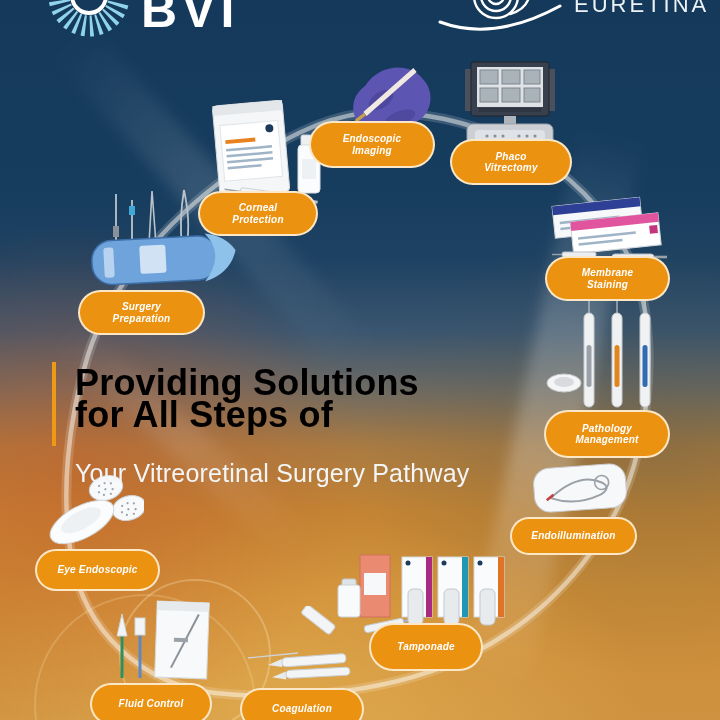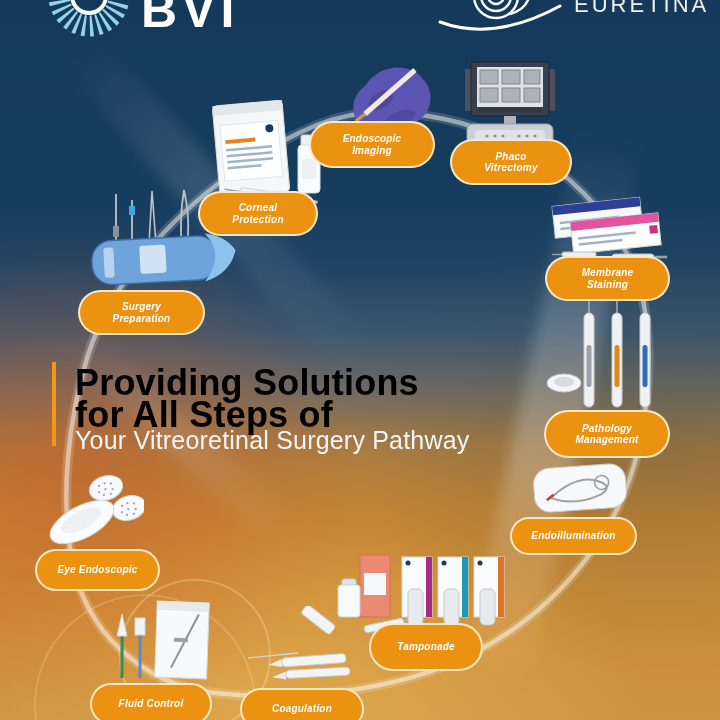--- a/index.html
+++ b/index.html
@@ -19,21 +19,21 @@
   .beam-c{left:165px;top:280px;width:38px;height:320px;transform:rotate(-48deg);
     background:linear-gradient(to bottom,rgba(255,255,255,0) 0%,rgba(255,255,255,.10) 50%,rgba(255,255,255,0) 100%);}
   .overlay-svg{position:absolute;left:0;top:0;pointer-events:none;}
   .pill{position:absolute;display:flex;align-items:center;justify-content:center;
         background:#EC9211;border:2px solid rgba(255,246,230,.85);border-radius:28px;
         color:#fff;font-weight:bold;font-size:10px;line-height:1.15;text-align:center;
         white-space:pre-line;letter-spacing:.2px;box-sizing:border-box;font-style:italic;}
   .prod{position:absolute;}
   .headline-bar{position:absolute;left:52px;top:362px;width:4px;height:84px;background:#EE9A17;}
   .hl1,.hl2{font-size:36px;font-weight:bold;letter-spacing:.2px;}
-  .hl3{font-size:25px;font-weight:400;color:#F3F5F7;letter-spacing:.2px;}
+  .hl3{font-size:25px;font-weight:400;color:#F3F5F7;letter-spacing:.2px;margin-top:33px;}
   .hl{position:absolute;left:75px;white-space:nowrap;}
   .bvi-text{position:absolute;left:141px;top:-19px;font-size:50px;font-weight:bold;
             color:#fff;letter-spacing:5px;}
   .euretina-text{position:absolute;left:574px;top:-8px;font-size:22px;font-weight:400;
             color:#EDF2F5;letter-spacing:3px;}
 </style>
 </head>
 <body>
 
 <div class="stage">

